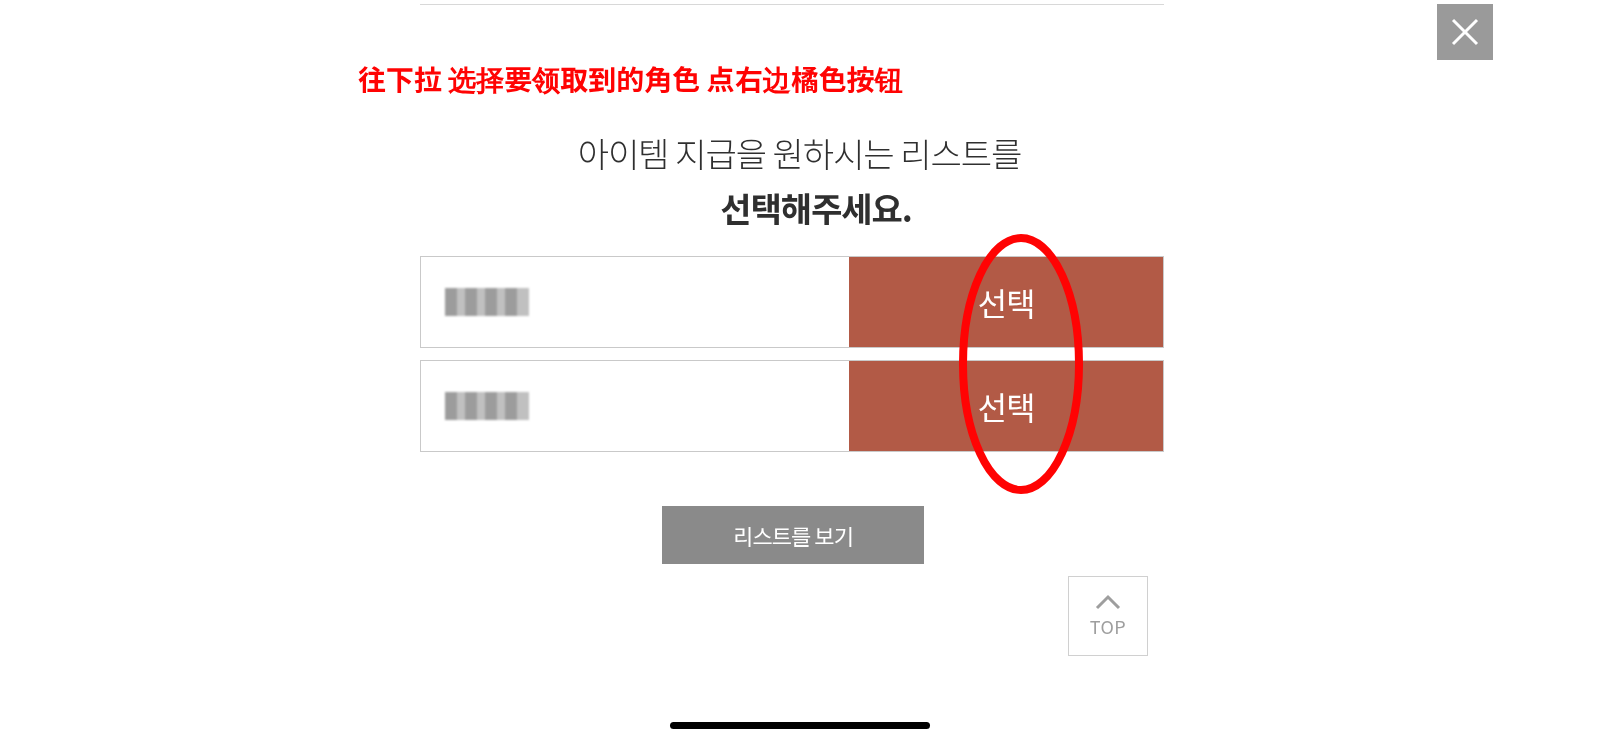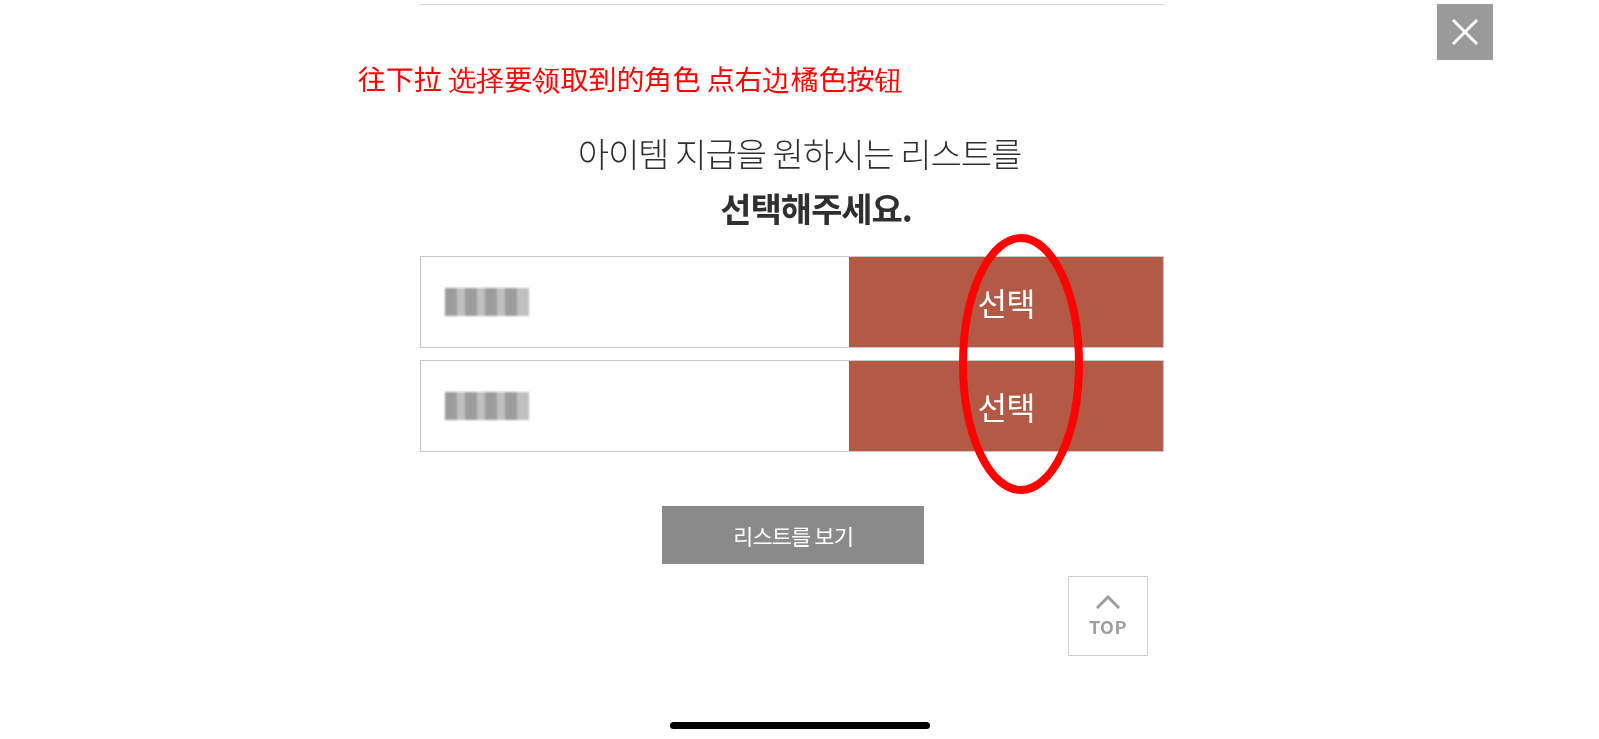--- a/index.html
+++ b/index.html
@@ -38,21 +38,21 @@
       width: 744px;
       height: 1px;
       background: #d8d8d8;
     }
     .instruction {
       position: absolute;
       top: 58px;
       left: 358px;
       font-size: 28px;
       color: #ff0303;
-      font-weight: 400;
+      font-weight: 700;
     }
     .title-block {
       position: absolute;
       top: 128px;
       left: 0;
       width: 1599px;
       text-align: center;
       color: #2f2f2f;
     }
     .title-line1 {
@@ -147,21 +147,21 @@
       flex-direction: column;
       align-items: center;
       justify-content: center;
       cursor: pointer;
       color: #9e9e9e;
       gap: 2px;
     }
     .top-btn svg { width: 28px; height: 18px; }
     .top-btn-label {
       font-size: 18px;
-      font-weight: 700;
+      font-weight: 400;
       letter-spacing: 0.5px;
     }
     .home-indicator {
       position: absolute;
       bottom: 10px;
       left: 50%;
       transform: translateX(-50%);
       width: 260px;
       height: 7px;
       border-radius: 4px;

